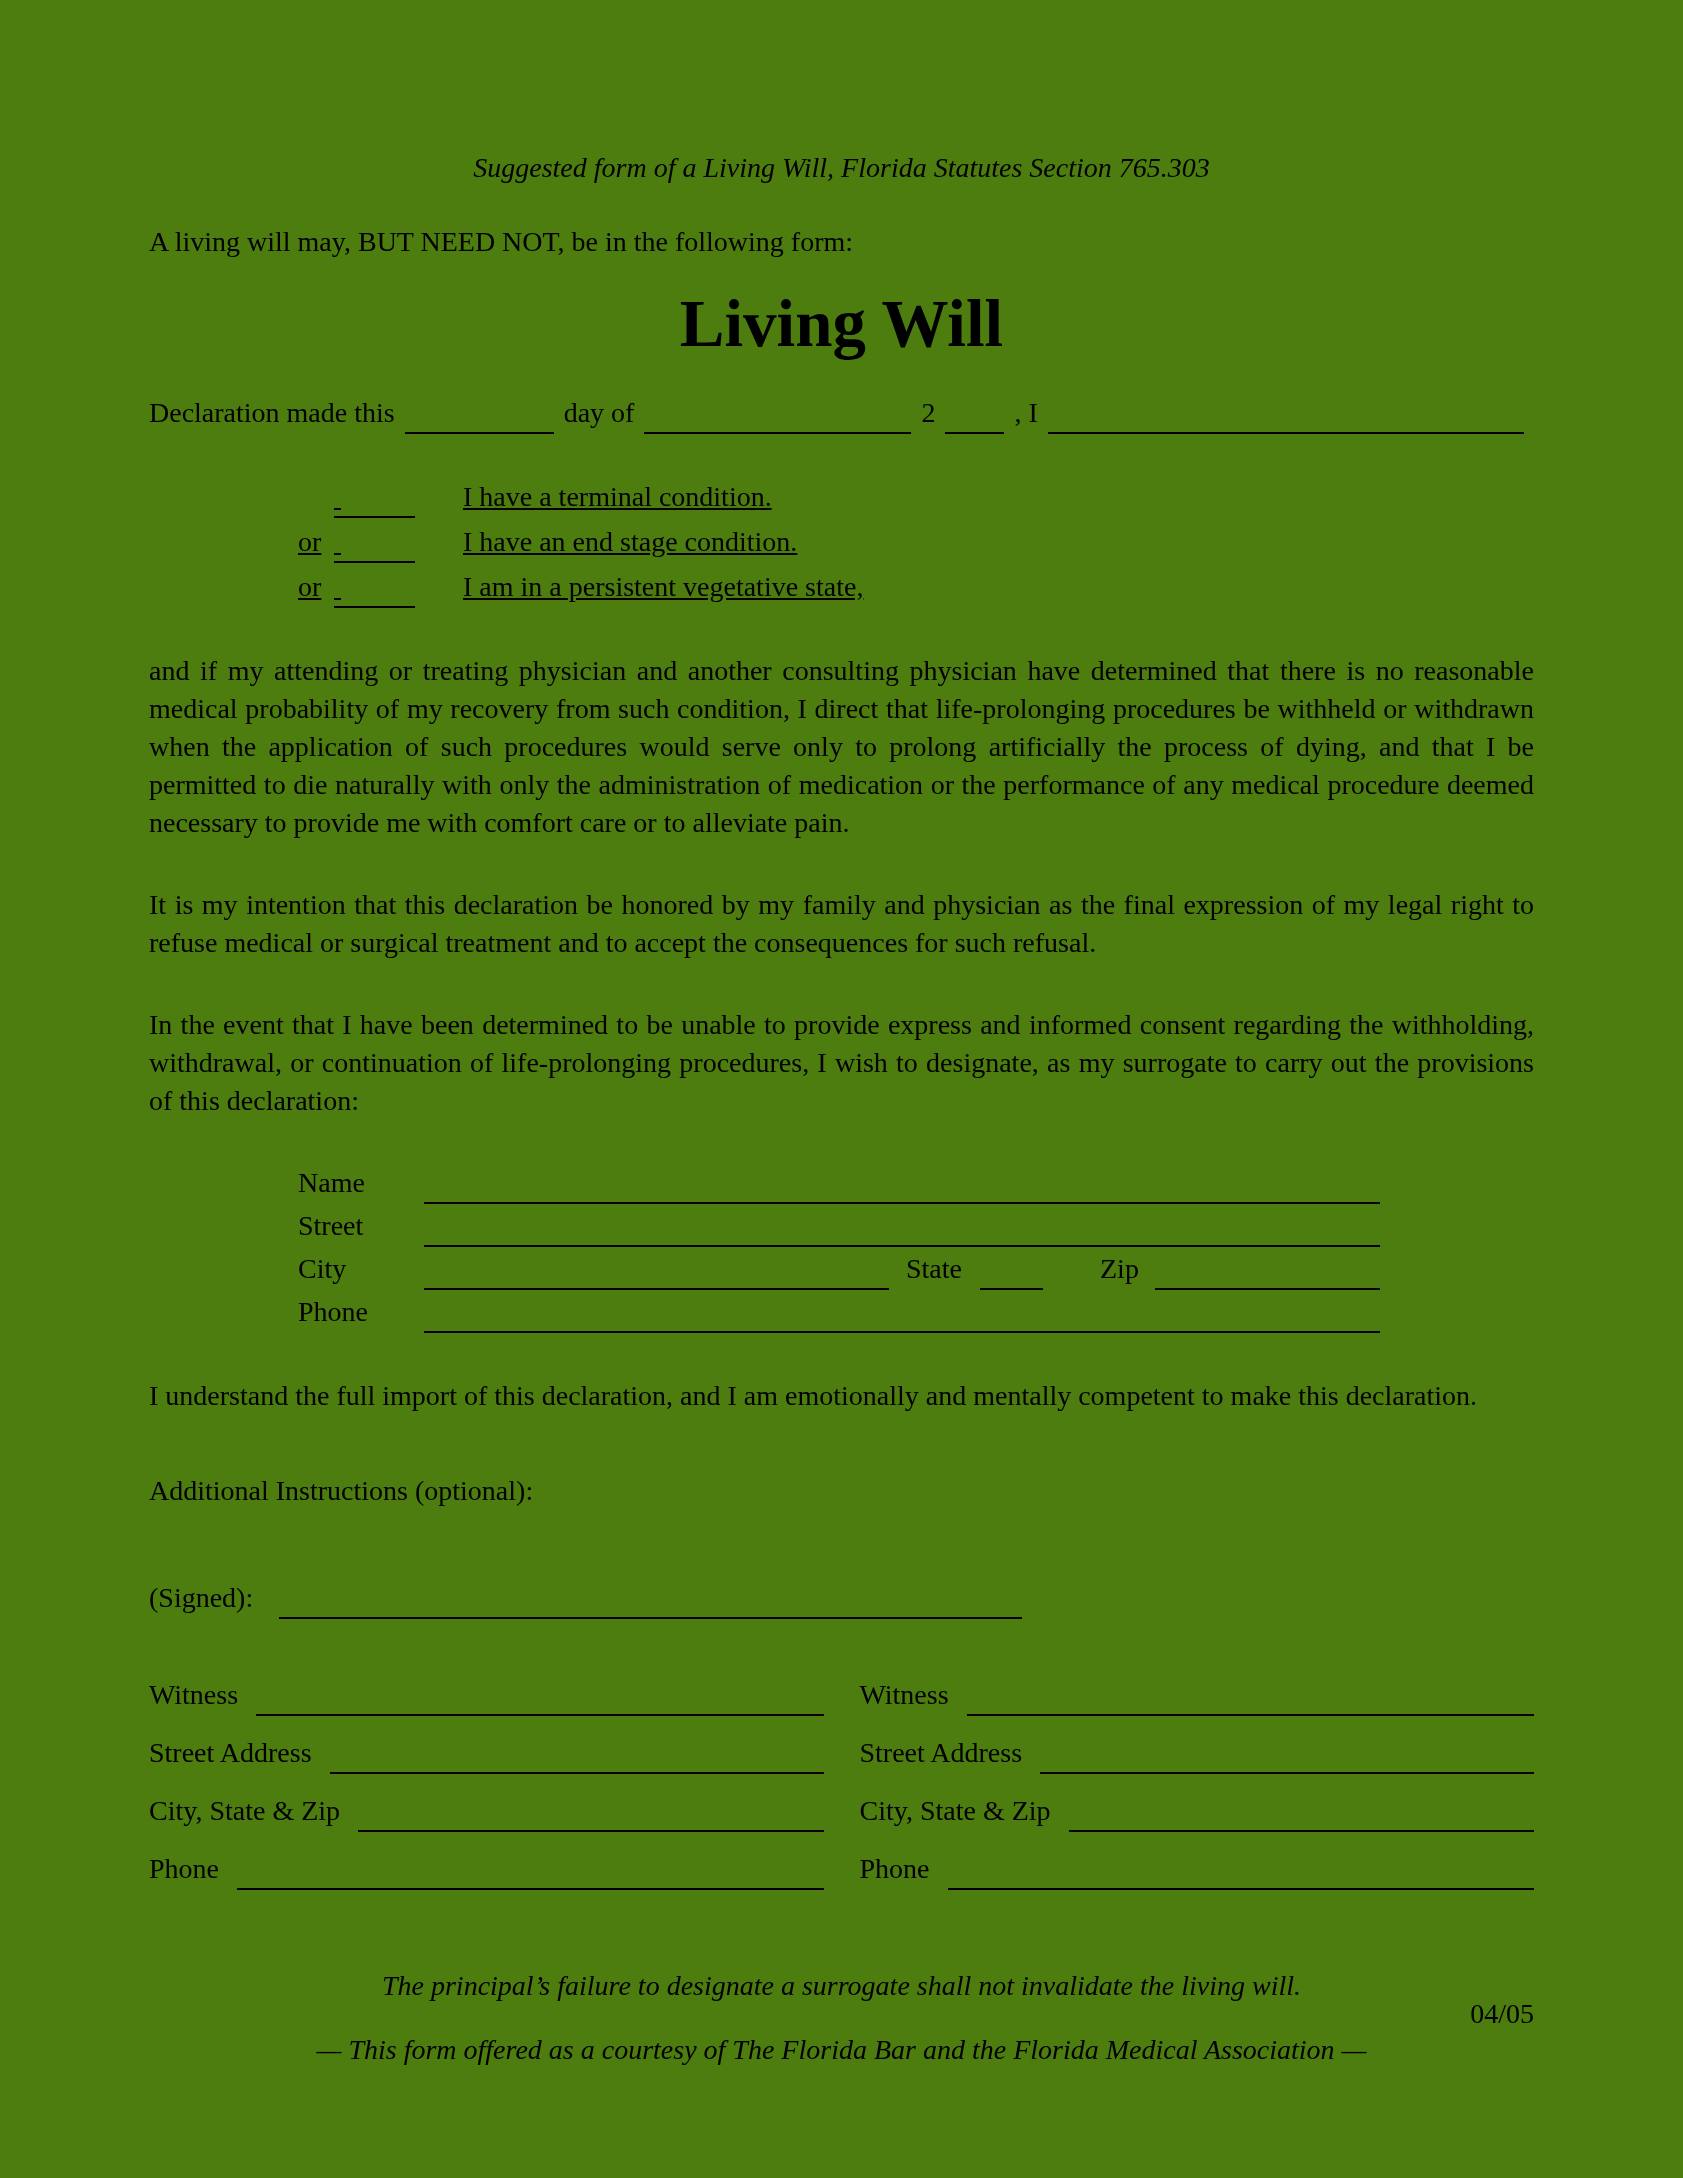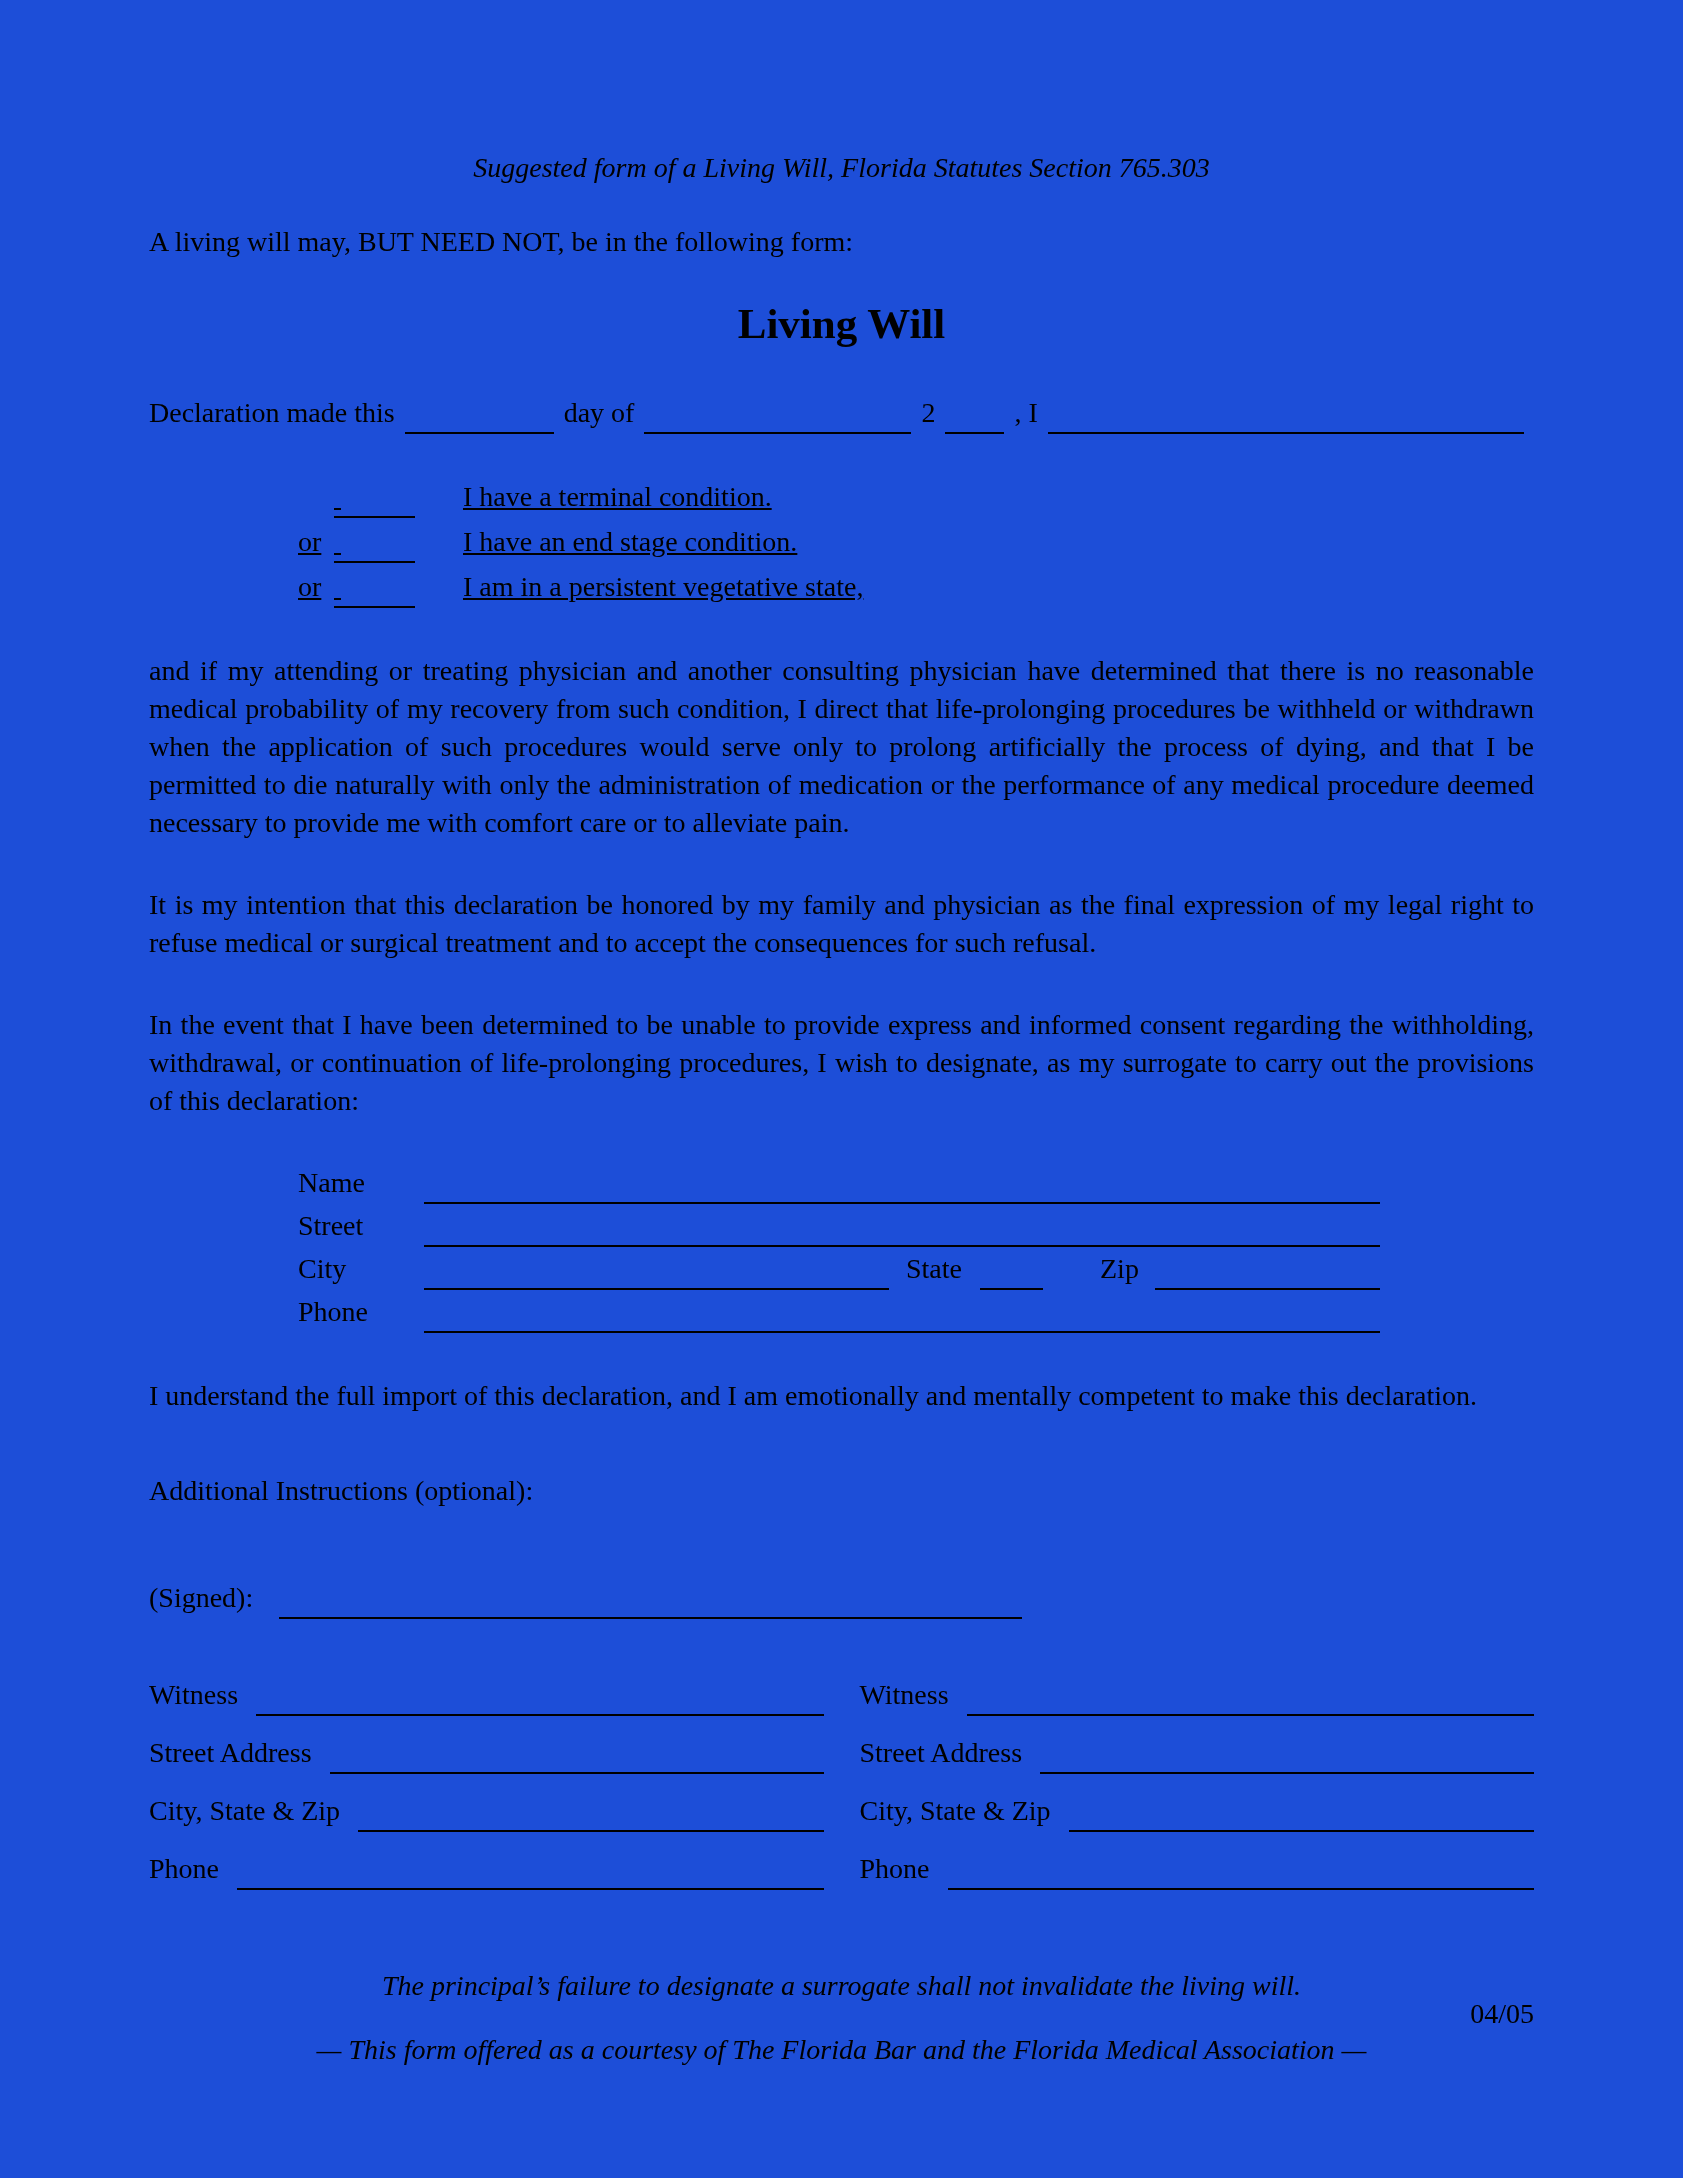--- a/index.html
+++ b/index.html
@@ -1,32 +1,32 @@
 <!DOCTYPE html>
 <html><head>
 <meta charset="utf-8">
 <style>
   html, body { margin: 0; padding: 0; background: #ffffff; }
   .page {
     position: relative;
     width: 1683px;
     height: 2178px;
-    background: #1d4ed8;
+    background: #4d7c0f;
     color: #000000;
     font-family: "Liberation Serif", "DejaVu Serif", serif;
     font-size: 28px;
     line-height: 38px;
     box-sizing: border-box;
   }
   .content { padding: 149px 149px 0 149px; }
 
   .header-note { text-align: center; font-style: italic; }
   .intro { margin-top: 36px; }
   .title {
-    font-size: 43px;
+    font-size: 67px;
     line-height: 73px;
     font-weight: 700;
     text-align: center;
     margin: 26px 0 34px 0;
     font-family: "Liberation Serif", "DejaVu Serif", serif;
   }
 
   .para { margin: 0; text-align: justify; }
   .mt { margin-top: 44px; }
 

